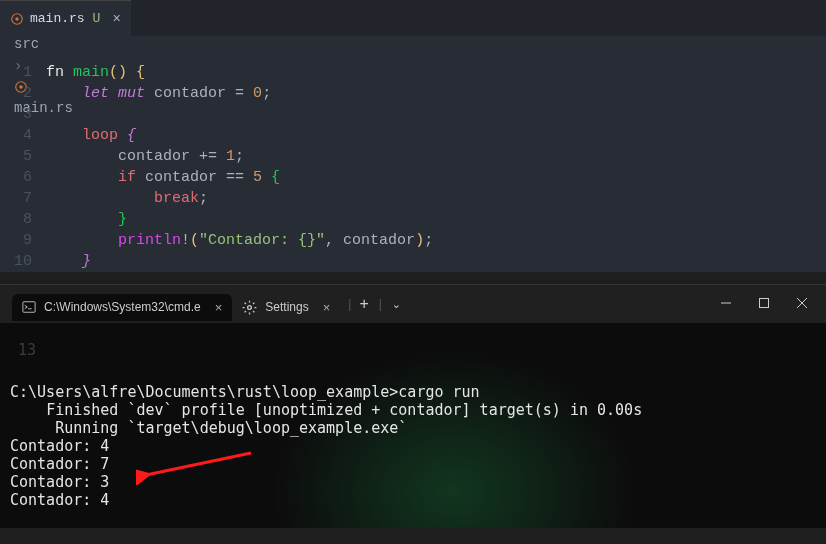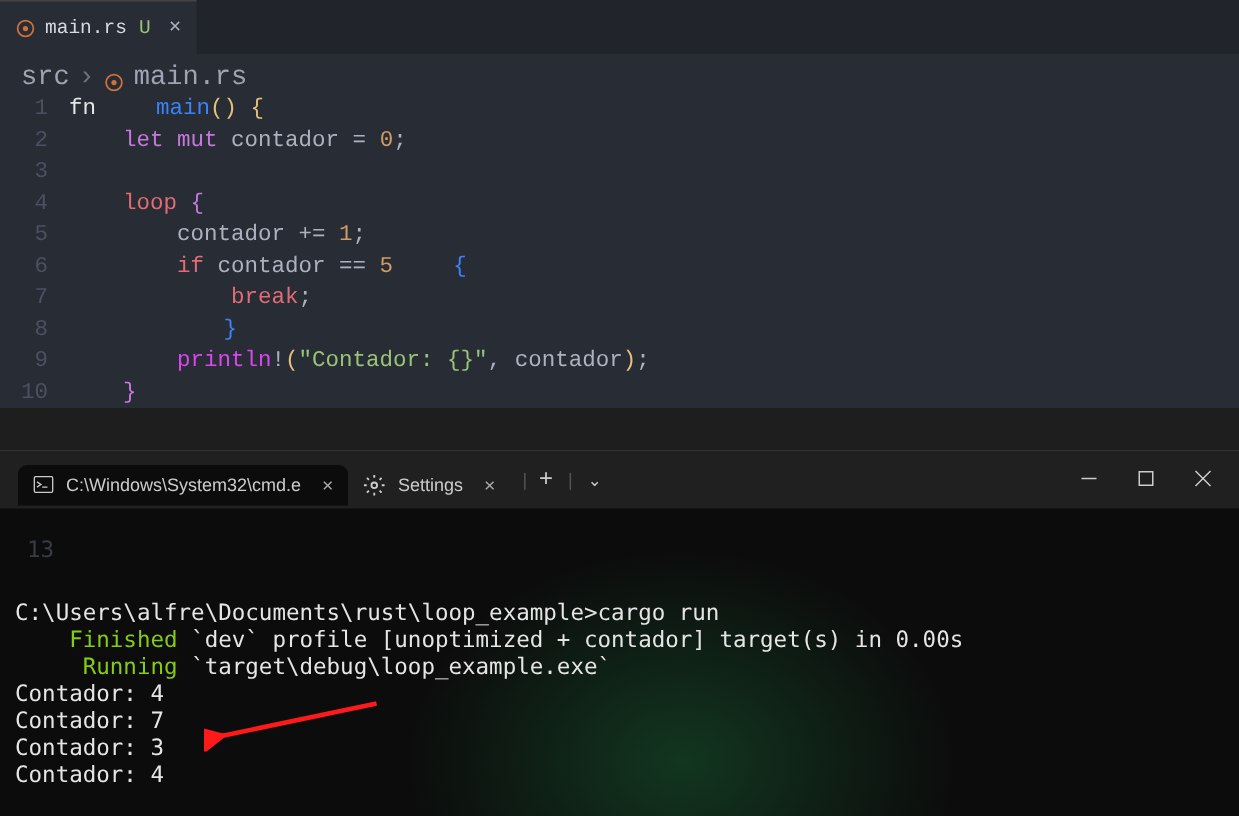--- a/index.html
+++ b/index.html
@@ -40,58 +40,59 @@
     width: 14px;
     height: 14px;
     display: inline-flex;
     align-items: center;
     justify-content: center;
   }
   .rust-icon svg { width: 14px; height: 14px; }
   .breadcrumbs {
     height: 26px;
     display: flex;
-    align-items: flex-end;
+    align-items: flex-start;
     padding: 0 14px;
     gap: 6px;
-    font-size: 18px;
+    font-size: 14px;
     color: #9da5b4;
     background: #282c34;
+    flex-direction: column;
   }
   .bc-sep { color: #6b717d; }
   .editor {
     background: #282c34;
     display: flex;
     font-size: 15px;
     line-height: 21px;
   }
   .gutter {
     width: 46px;
     text-align: right;
     color: #495162;
     padding-right: 14px;
     user-select: none;
   }
   .code {
     color: #abb2bf;
     white-space: pre;
   }
   .tok-kw-decl { color: #e5e5e5; }
-  .tok-kw-storage { color: #c678dd; }
+  .tok-kw-storage { color: #c678dd; font-style: italic; }
   .tok-kw-ctrl { color: #e06c75; }
-  .tok-fn { color: #3b82f6; margin-left: 31px; }
+  .tok-fn { color: #22c55e; }
   .tok-num { color: #d19a66; }
   .tok-str { color: #98c379; }
   .tok-punct { color: #abb2bf; }
   .tok-gold { color: #e5c07b; }
   .tok-macro { color: #d946ef; }
 
   .terminal-panel {
     position: absolute;
-    left: 0; right: 0; bottom: 0;
+    left: 0; right: 0; bottom: 16px;
     height: 244px;
     background: #0c0c0c;
     border-top: 1px solid #333;
   }
   .term-titlebar {
     height: 38px;
     display: flex;
     align-items: center;
     padding: 0 12px;
     background: #202020;
@@ -127,21 +128,21 @@
     font-family: Consolas, monospace;
     font-size: 15px;
     line-height: 18px;
     white-space: pre;
     color: #e5e5e5;
     position: relative;
   }
   .gutter-fade {
     color: #373c45;
   }
-  .term-green { color: #84cc16; }
+  .term-green { color: #e5e5e5; }
   .arrow {
     position: absolute;
     pointer-events: none;
   }
   .win-btn { width: 12px; height: 12px; display:inline-block; }
   .chev { font-size: 11px; }
   .plus { font-size: 16px; font-weight: 300; }
   .pipe { color: #555; }
   .gear { display:inline-flex; align-items:center; }
   .gear svg { width:15px; height:15px; }

